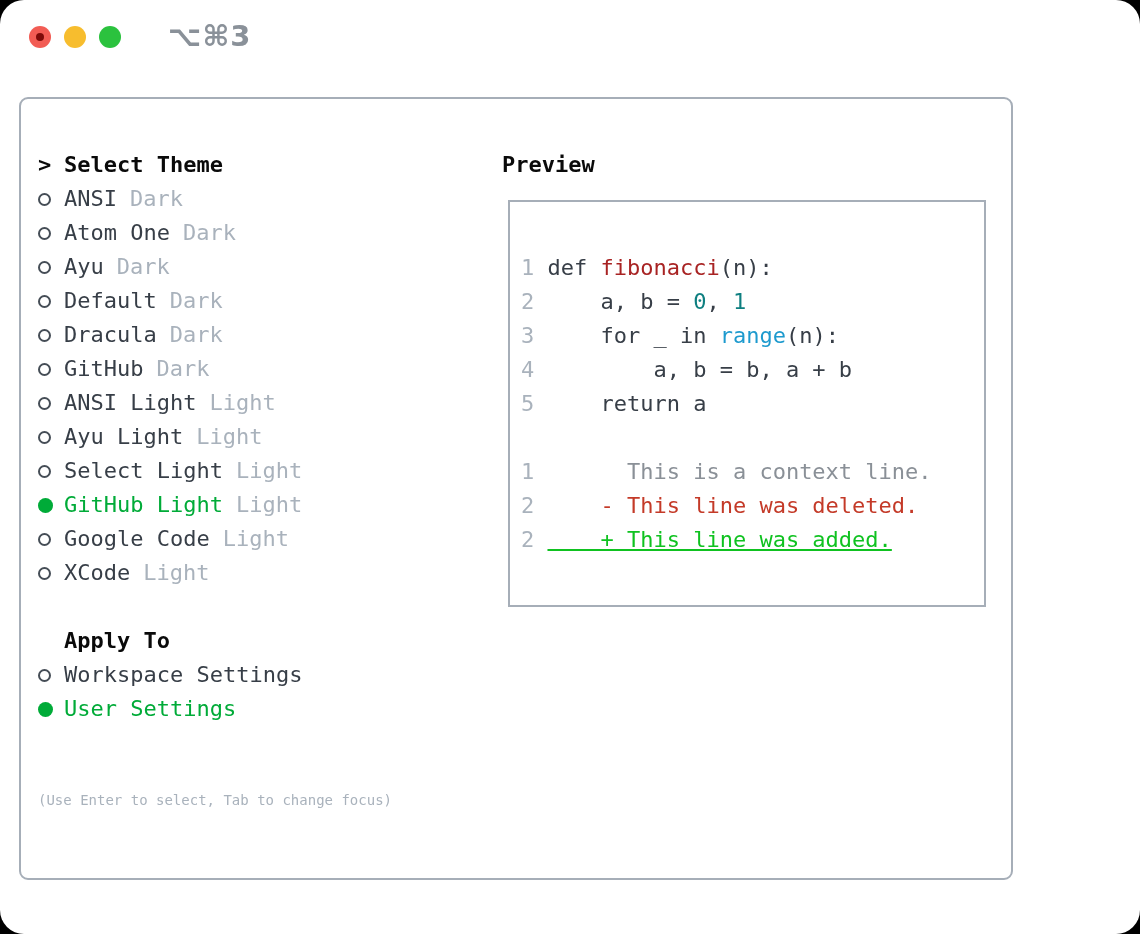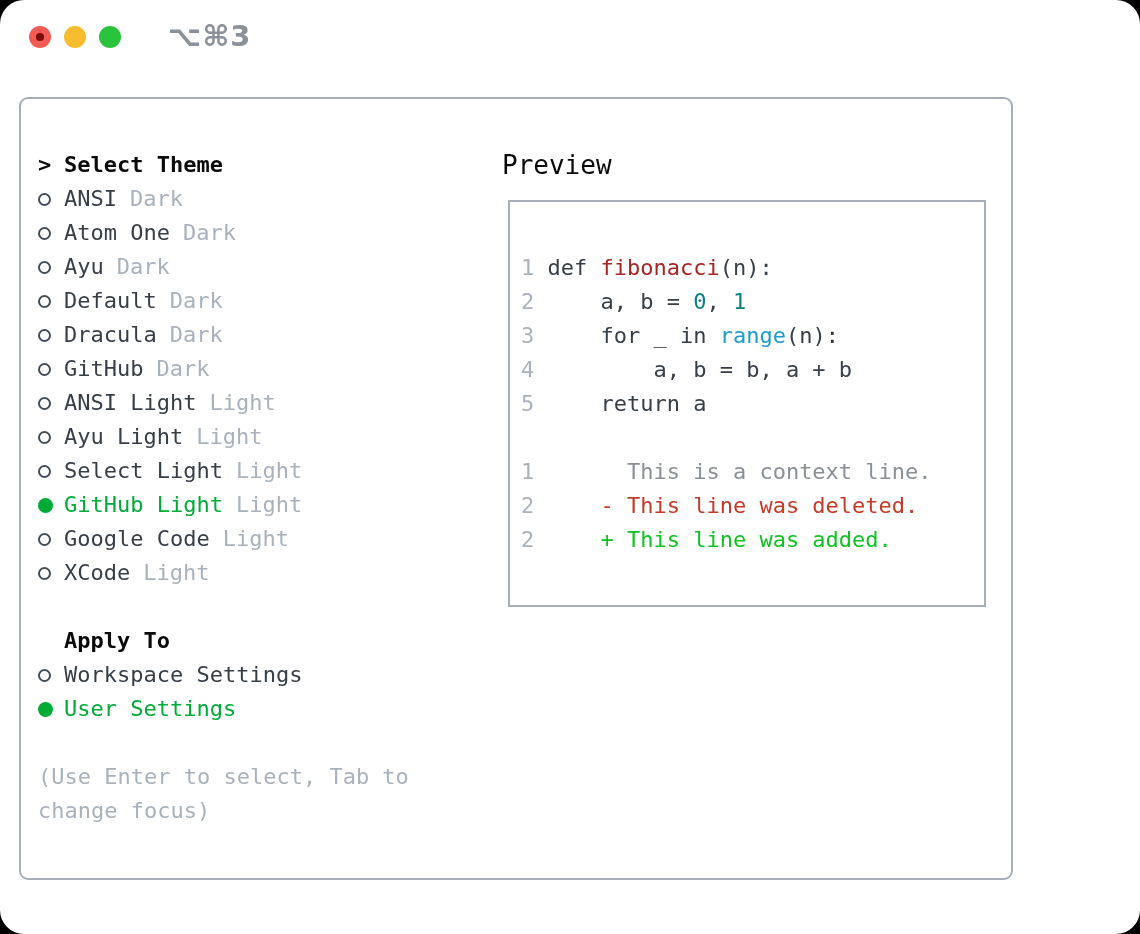--- a/index.html
+++ b/index.html
@@ -41,43 +41,43 @@
     box-sizing:border-box; background:transparent;
   }
   .radio.sel { width:15px; height:15px; border:none; background:var(--green,#00ab38); }
   .prompt-char { font-weight:bold; color:#0a0a0a; }
   .header-text { font-weight:bold; color:#0a0a0a; }
   .name { color:#373e47; }
   .name.sel { color:var(--green,#00ab38); }
   .tag { color:var(--dim,#a9b2bc); margin-left:13px; }
   .spacer34 { height:34px; }
   .hint {
-    color:var(--dim,#a9b2bc); font-size:22px; line-height:34px;
-    width:432px; white-space:normal;
+    color:var(--dim,#a9b2bc); font-size:14px; line-height:34px;
+    width:432px; white-space:normal;margin-top:23px;
   }
   
   .right-col { position:absolute; left:481px; top:49px; }
   .preview-title {
-    font-size:26px; line-height:34px; font-weight:normal; color:#0a0a0a;
+    font-size:22px; line-height:34px; font-weight:bold; color:#0a0a0a;
   }
   .preview-box {
     margin-left:6px; margin-top:18px; width:478px; height:407px;
     border:2px solid var(--border,#a6aeb8); box-sizing:border-box;
     padding:49px 0 0 11px; background:#fff; overflow:hidden;
   }
   .cl { display:flex; height:34px; font-size:22px; line-height:34px; white-space:pre; }
   .ln { width:1ch; margin-right:1ch; text-align:right; color:var(--dim,#a9b2bc); flex:none; }
   .cc { white-space:pre; }
   .cc .p   { color:#373e47;margin-top:20px; }
   .cc .fn  { color:var(--func_red,#a82323);margin-top:40px; }
   .cc .nu  { color:var(--num_teal,#0e7f80); }
   .cc .bi  { color:var(--builtin_blue,#1d9ace); }
   .cc .ctx { color:var(--context_gray,#8a9097);margin-top:13px; }
   .cc .del { color:var(--del_red,#c43a28); }
-  .cc .add { color:var(--add_green,#0fc220); }
+  .cc .add { color:var(--add_green,#0fc220);text-decoration:underline; }
 </style>
 </head>
 <body>
 
 <div class="window">
 
   <div class="titlebar">
     <span class="tl red">
       <span class="tl-dot"></span>
     </span>

